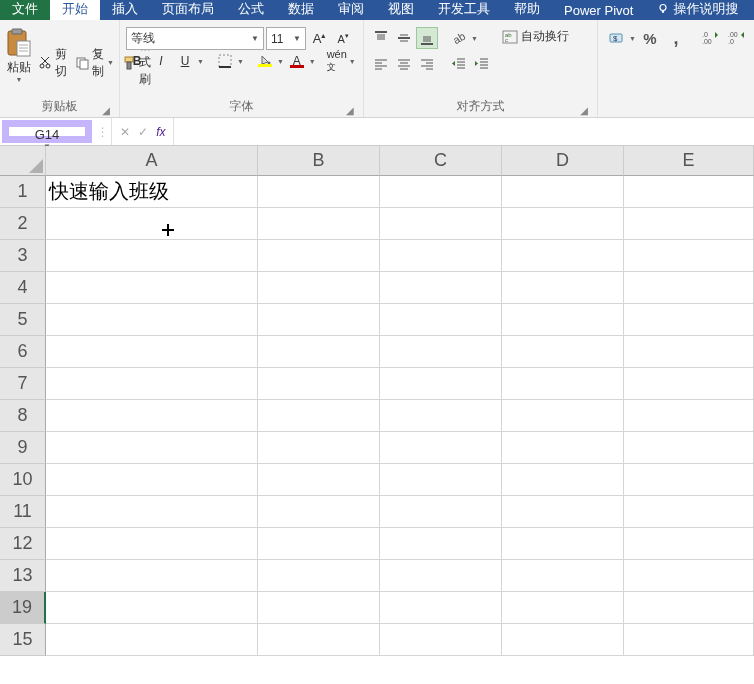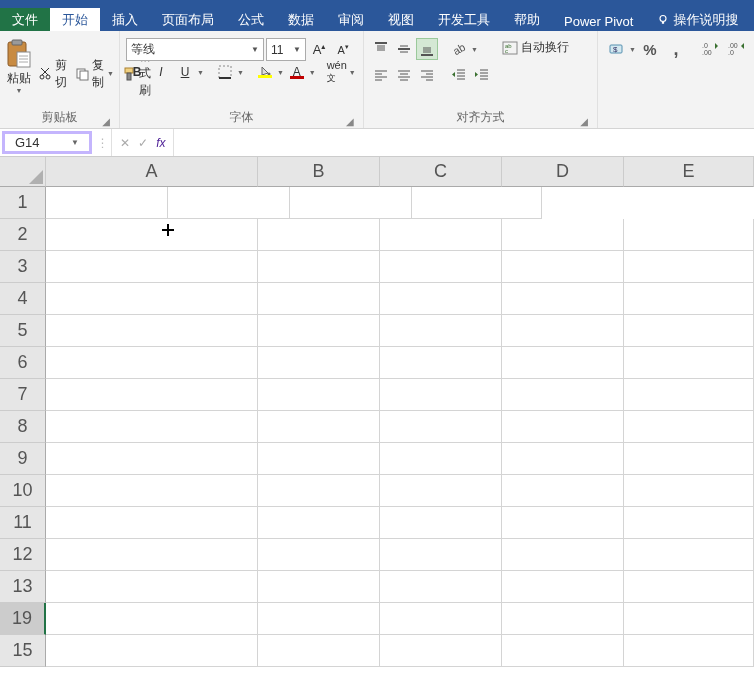--- a/index.html
+++ b/index.html
@@ -1,19 +1,19 @@
 <!DOCTYPE html>
 <html><head>
 <meta charset="utf-8">
 <style>
 * { box-sizing: border-box; margin: 0; padding: 0; font-family: "Microsoft YaHei", sans-serif; }
 body { background: #fff; width: 754px; height: 684px; overflow: hidden; font-size: 12px; color: #333; }
 
 
-.tabs { background: #2b579a; height: 31px; display: flex; align-items: flex-end; color: #fff; font-size: 13px; }
+.tabs { background: #2b579a; height: 20px; display: flex; align-items: flex-end; color: #fff; font-size: 13px; }
 .tab { padding: 3px 12px 2px; cursor: pointer; }
 .tab.active { background: #fff; color: #2b579a; }
 .tab.file { background: #217346; }
 .tell-me { display: flex; align-items: center; gap: 4px; }
 .bulb-icon { width: 12px; height: 12px; }
 
 
 .ribbon { background: #f3f3f3; border-bottom: 1px solid #d4d4d4; display: flex; height: 98px; }
 .group { border-right: 1px solid #e0e0e0; padding: 3px 6px 2px; display: flex; flex-direction: column; justify-content: space-between; }
 .group-content { display: flex; gap: 4px; flex: 1; }
@@ -46,21 +46,21 @@
 .align-btn.active { background: #d4e8d4; border: 1px solid #9bc99b; }
 .wrap-item { display: flex; align-items: center; gap: 3px; font-size: 12px; padding: 1px 3px; }
 
 
 .num-box { border: 1px solid #ababab; background: #fff; width: 110px; height: 23px; padding: 2px 6px; display: flex; align-items: center; justify-content: space-between; }
 .num-row { display: flex; gap: 2px; }
 .num-btn { width: 24px; height: 22px; display: inline-flex; align-items: center; justify-content: center; }
 
 
 .formula-bar { display: flex; height: 28px; border-bottom: 1px solid #ccc; background: #fff; align-items: stretch; }
-.name-box { width: 90px; border: 3px solid #c4b5fd; margin: 2px; display: flex; align-items: center; padding: 0 10px; font-size: 13px; justify-content: space-between; background: #fff; }
+.name-box { width: 90px; border: 7px solid #c4b5fd; margin: 2px; display: flex; align-items: center; padding: 0 10px; font-size: 13px; justify-content: space-between; background: #fff; flex-direction: column; }
 .name-box .arrow { font-size: 8px; color: #666; }
 .fb-btns { display: flex; align-items: center; gap: 8px; padding: 0 8px; border-right: 1px solid #e0e0e0; }
 .fb-btn { color: #aaa; font-size: 12px; }
 .fb-btn.fx { font-style: italic; color: #4c1d95; }
 .fb-input { flex: 1; padding: 0 6px; display: flex; align-items: center; }
 
 
 .sheet { display: flex; }
 .sel-all { width: 46px; height: 30px; background: #e6e6e6; border-right: 1px solid #ccc; border-bottom: 1px solid #aaa; position: relative; }
 .sel-all::after { content: ""; position: absolute; right: 2px; bottom: 2px; border-left: 14px solid transparent; border-bottom: 14px solid #b0b0b0; }
@@ -444,20 +444,21 @@
       <div class="row-h">9</div>
       <div class="row-h">10</div>
       <div class="row-h">11</div>
       <div class="row-h">12</div>
       <div class="row-h">13</div>
       <div class="row-h active">19</div>
       <div class="row-h">15</div>
     </div>
   <div class="grid-area" id="cells">
       <div class="cell-row">
+        <div class="cell" style="width: 212px;">快速输入班级</div>
         <div class="cell" style="width: 122px;"></div>
         <div class="cell" style="width: 122px;"></div>
         <div class="cell" style="width: 122px;"></div>
         <div class="cell" style="width: 130px;"></div>
       </div>
       <div class="cell-row">
         <div class="cell" style="width: 212px;"></div>
         <div class="cell" style="width: 122px;"></div>
         <div class="cell" style="width: 122px;"></div>
         <div class="cell" style="width: 122px;"></div>

